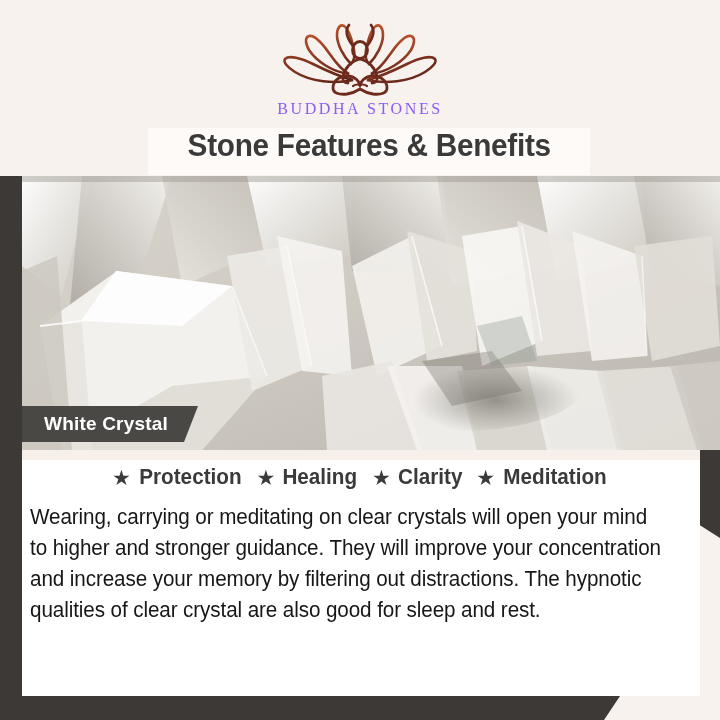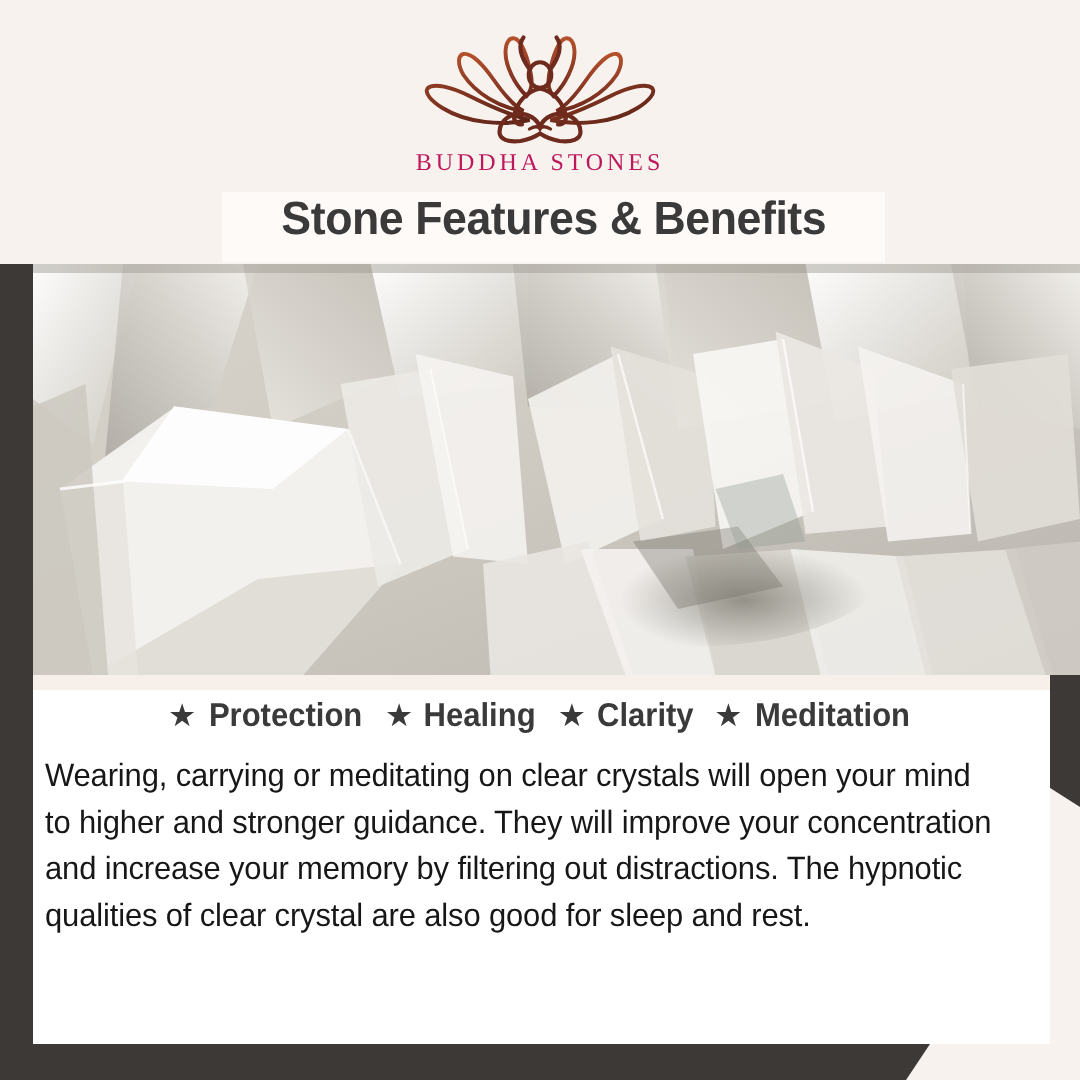--- a/index.html
+++ b/index.html
@@ -74,21 +74,21 @@
     width: 170px;
     height: 76px;
     margin: 0 auto;
     display: block;
   }
   .logo-word {
     margin-top: 2px;
     font-family: "Liberation Serif", serif;
     font-size: 16px;
     letter-spacing: 2.6px;
-    color: #be185d;
+    color: #8b5cf6;
     white-space: nowrap;
   }
 
   
   .title-banner {
     position: absolute;
     left: 148px;
     top: 128px;
     width: 442px;
     height: 47px;
@@ -331,20 +331,23 @@
       <path d="M210,110 L245,200" stroke="#ffffff" stroke-width="1.6" fill="none" opacity="0.6"></path>
       <path d="M390,60 L420,170" stroke="#ffffff" stroke-width="1.6" fill="none" opacity="0.7"></path>
       <path d="M500,50 L520,165" stroke="#ffffff" stroke-width="1.6" fill="none" opacity="0.7"></path>
       <path d="M620,80 L625,180" stroke="#ffffff" stroke-width="1.4" fill="none" opacity="0.6"></path>
       <path d="M265,70 L290,190" stroke="#ffffff" stroke-width="1.4" fill="none" opacity="0.6"></path>
 
       <rect x="0" y="0" width="698" height="6" fill="#9b968f" opacity="0.45"></rect>
     </svg>
   </div>
 
+  <div class="stone-tag">
+    <span class="stone-tag-label">White Crystal</span>
+  </div>
 
   <div class="panel">
     <div class="panel-strip"></div>
 
     <div class="benefits">
       <div class="benefit">
         <span class="benefit-star">★</span>
         <span class="benefit-label">Protection</span>
       </div>
       <div class="benefit">

